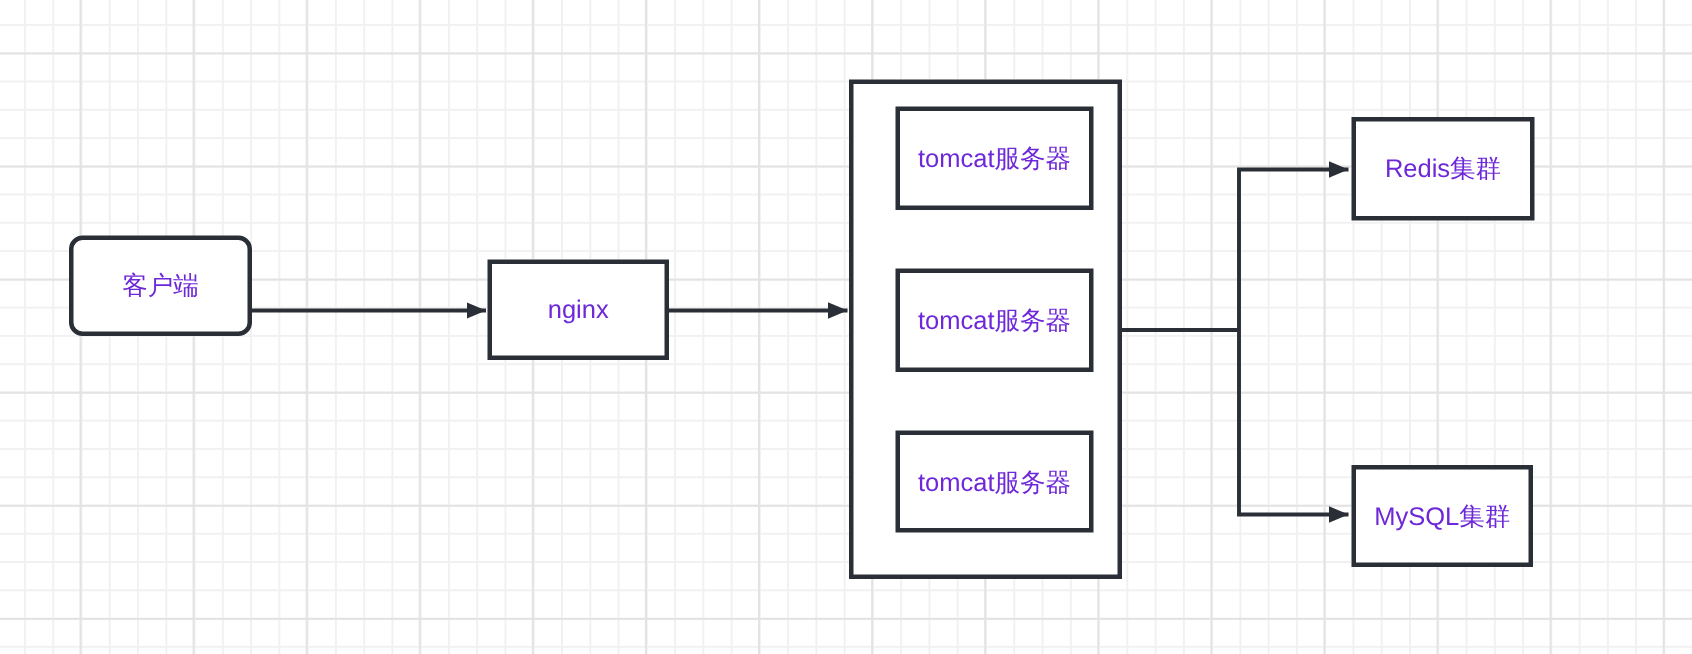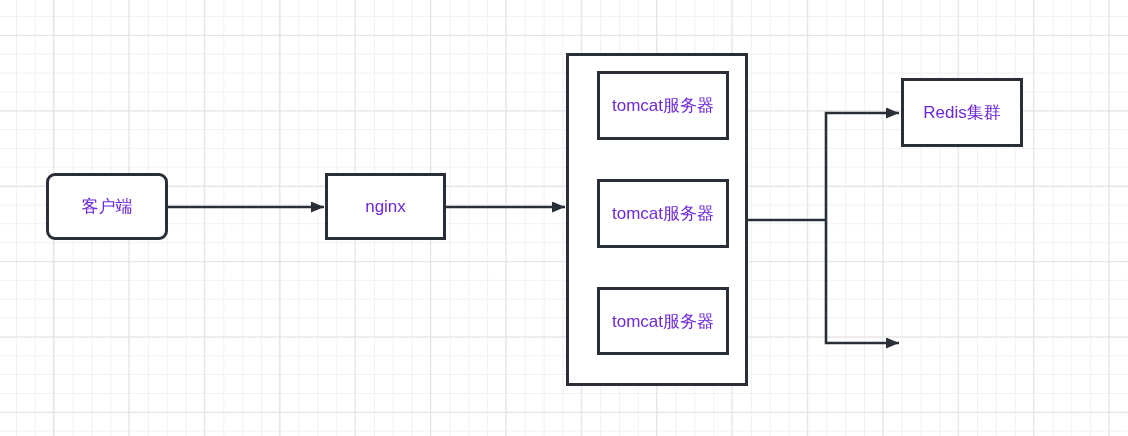--- a/index.html
+++ b/index.html
@@ -52,21 +52,21 @@
     font-size: 17px;
     color: #6d28d9;
     z-index: 2;
     white-space: nowrap;
   }
   .node.rounded { border-radius: 9px; }
   .node.group   { z-index: 1; }
   .node.inner   { z-index: 3; }
 
   
-  #n-client  { left: 46px;  top: 173px; width: 122px; height: 67px; }
+  #n-client  { left: 46px;  top: 157px; width: 122px; height: 67px; }
   #n-nginx   { left: 325px; top: 173px; width: 121px; height: 67px; }
   #n-tgroup  { left: 566px; top: 53px;  width: 182px; height: 333px; }
   #n-t1      { left: 597px; top: 71px;  width: 132px; height: 69px; }
   #n-t2      { left: 597px; top: 179px; width: 132px; height: 69px; }
   #n-t3      { left: 597px; top: 287px; width: 132px; height: 68px; }
   #n-redis   { left: 901px; top: 78px;  width: 122px; height: 69px; text-align: right; }
   #n-mysql   { left: 901px; top: 310px; width: 121px; height: 68px; }
 </style>
 </head>
 <body>
@@ -105,14 +105,17 @@
   </div>
 
   <div class="node inner" id="n-t3">
     <span>tomcat服务器</span>
   </div>
 
   <div class="node" id="n-redis">
     <span>Redis集群</span>
   </div>
 
+  <div class="node" id="n-mysql">
+    <span>MySQL集群</span>
+  </div>
 
 </div>
 
 </body></html>

